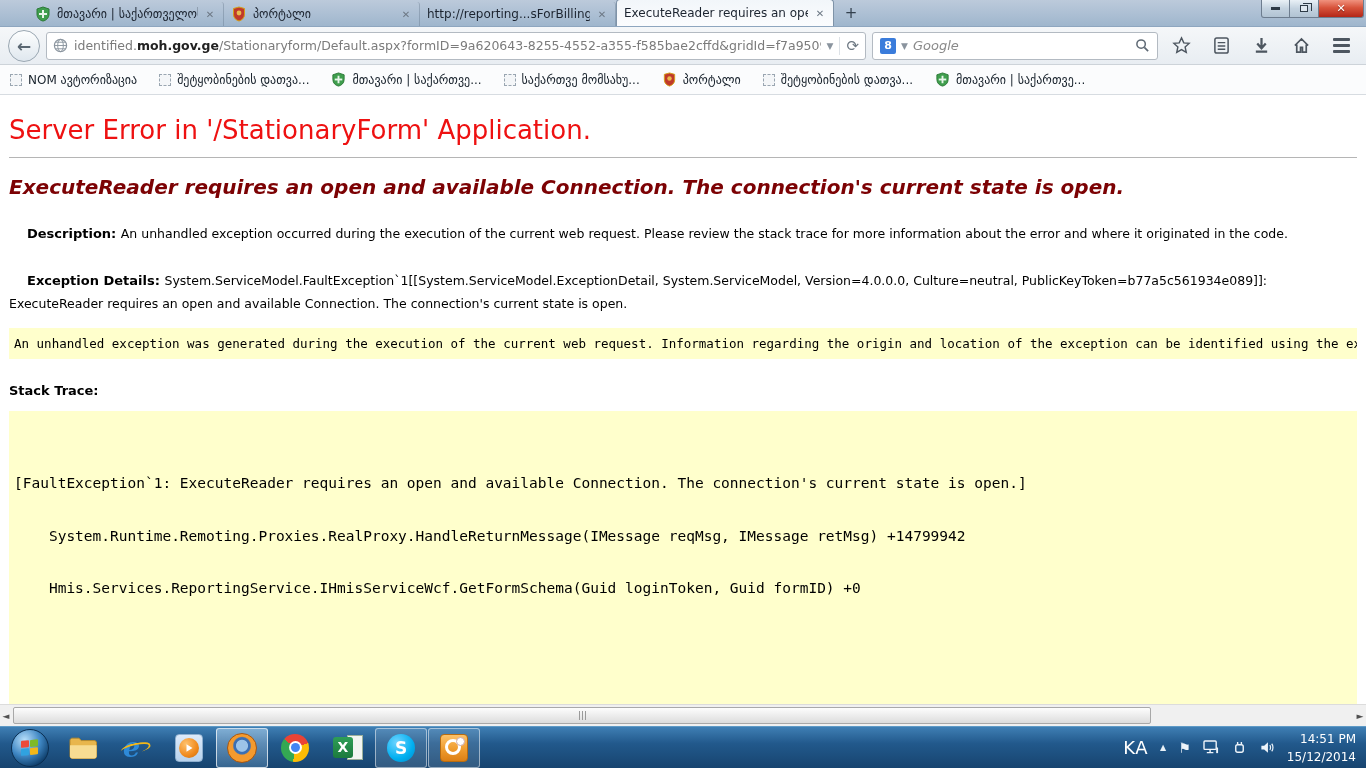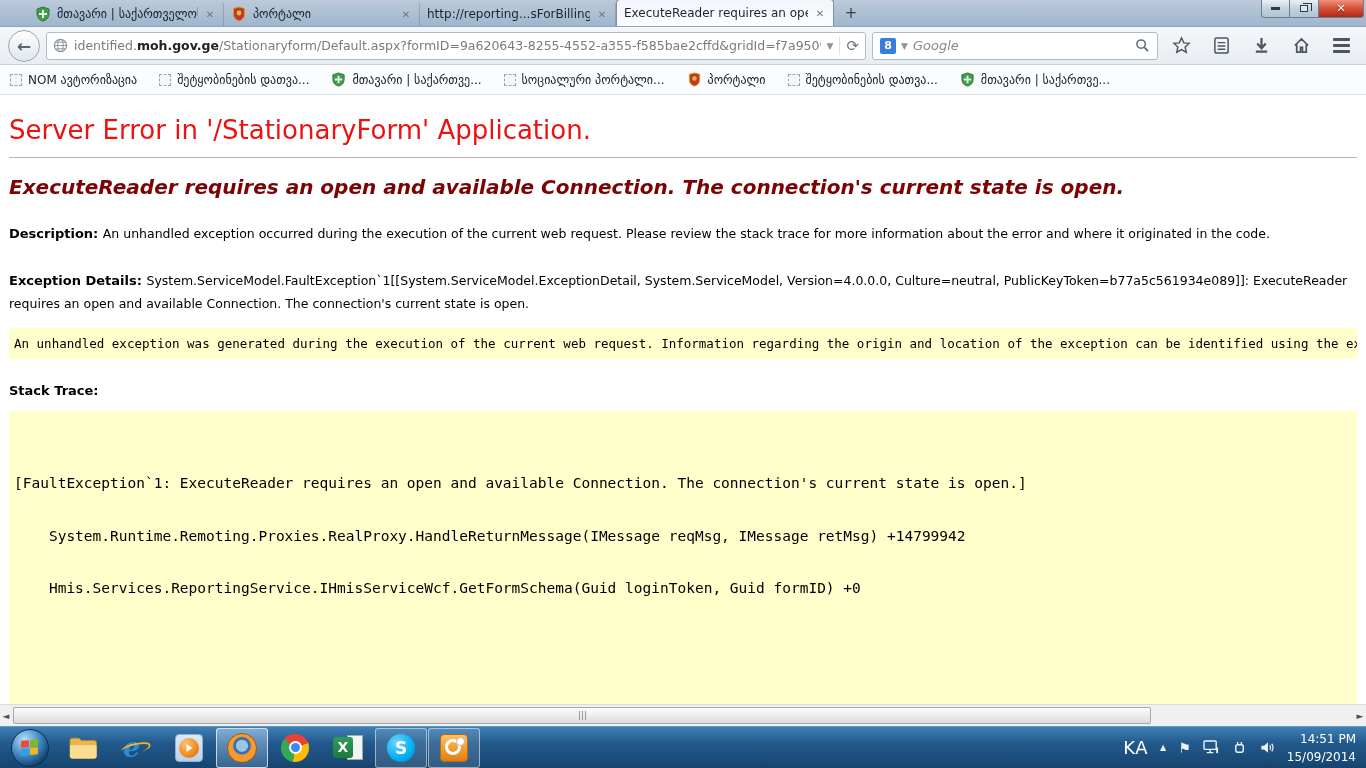--- a/index.html
+++ b/index.html
@@ -66,21 +66,21 @@
     white-space:nowrap; }
   .bm-dashed { width:12px; height:12px; border:1px dashed #9aa6b1; background:#f4f6f8; }
 
   
   .content { height:609px; background:#fff; padding:0 9px; overflow:hidden;
     font-family:"DejaVu Sans","Liberation Sans",sans-serif; color:#000; }
   .content h1 { margin-top:20px; font-size:26px; font-weight:400; color:#ee1111; }
   .content hr { border:none; border-top:1px solid #b5b5b5; margin-top:12px; }
   .content h2 { margin-top:17px; font-size:20px; font-weight:bold; font-style:italic; color:#7c0204; }
   .para { margin-top:24px; font-size:12.5px; line-height:1.75; max-width:1350px; }
-  .para b { font-size:13px; }
+  .para b { font-size:13px;margin-left:18px; }
   .label-line { margin-top:24px; font-size:13px; font-weight:bold; }
   .ybox { margin-top:14px; background:#ffffcc; padding:8px 5px;
     font-family:"DejaVu Sans Mono","Liberation Mono",monospace; font-size:12.5px;
     white-space:pre; overflow:hidden; }
   .ybox.stack { margin-top:13px; padding:30px 5px 24px; font-size:14.5px; }
   .st-line { line-height:20.3px; white-space:pre; }
 
   
   .hscroll { height:22px; background:#f0f0f0; border-top:1px solid #dcdcdc;
     position:relative; }
@@ -244,21 +244,21 @@
         <svg width="15" height="15" viewBox="0 0 16 16">
           <path d="M8 1l6 2v5c0 4-3 6.5-6 7-3-.5-6-3-6-7V3z" fill="#3f9e4d" stroke="#2d7a38"></path>
           <rect x="7" y="4" width="2" height="8" fill="#e8f5ea"></rect>
           <rect x="4" y="7" width="8" height="2" fill="#e8f5ea"></rect>
         </svg>
       </span>
       <span>მთავარი  | საქართვე...</span>
     </span>
   <span class="bm">
       <span class="bm-dashed"></span>
-      <span>სოციალური პორტალი...</span>
+      <span>საქართვე მომსახუ...</span>
     </span>
   <span class="bm">
       <span>
         <svg width="15" height="15" viewBox="0 0 16 16">
           <path d="M8 1l5.5 1.5v6c0 3.5-2.8 5.8-5.5 6.5-2.7-.7-5.5-3-5.5-6.5v-6z" fill="#c0392b" stroke="#d4a017"></path>
           <circle cx="8" cy="7" r="2.4" fill="#e9b94c"></circle>
         </svg>
       </span>
       <span>პორტალი</span>
     </span>
@@ -392,16 +392,16 @@
         </svg>
     </span>
     <span class="tray-ico">
       <svg width="16" height="15" viewBox="0 0 16 16">
           <path d="M2 6h3l4-3.5v11L5 10H2z" fill="#eef4fa"></path>
           <path d="M11 5.5c1 1.2 1 3.8 0 5M13 4c1.8 2 1.8 6 0 8" stroke="#eef4fa" stroke-width="1.3" fill="none"></path>
         </svg>
     </span>
     <span class="clock">
       <span>14:51 PM</span><br>
-      <span>15/09/2014</span>
+      <span>15/12/2014</span>
     </span>
   </div>
 </div>
 
 </body></html>

